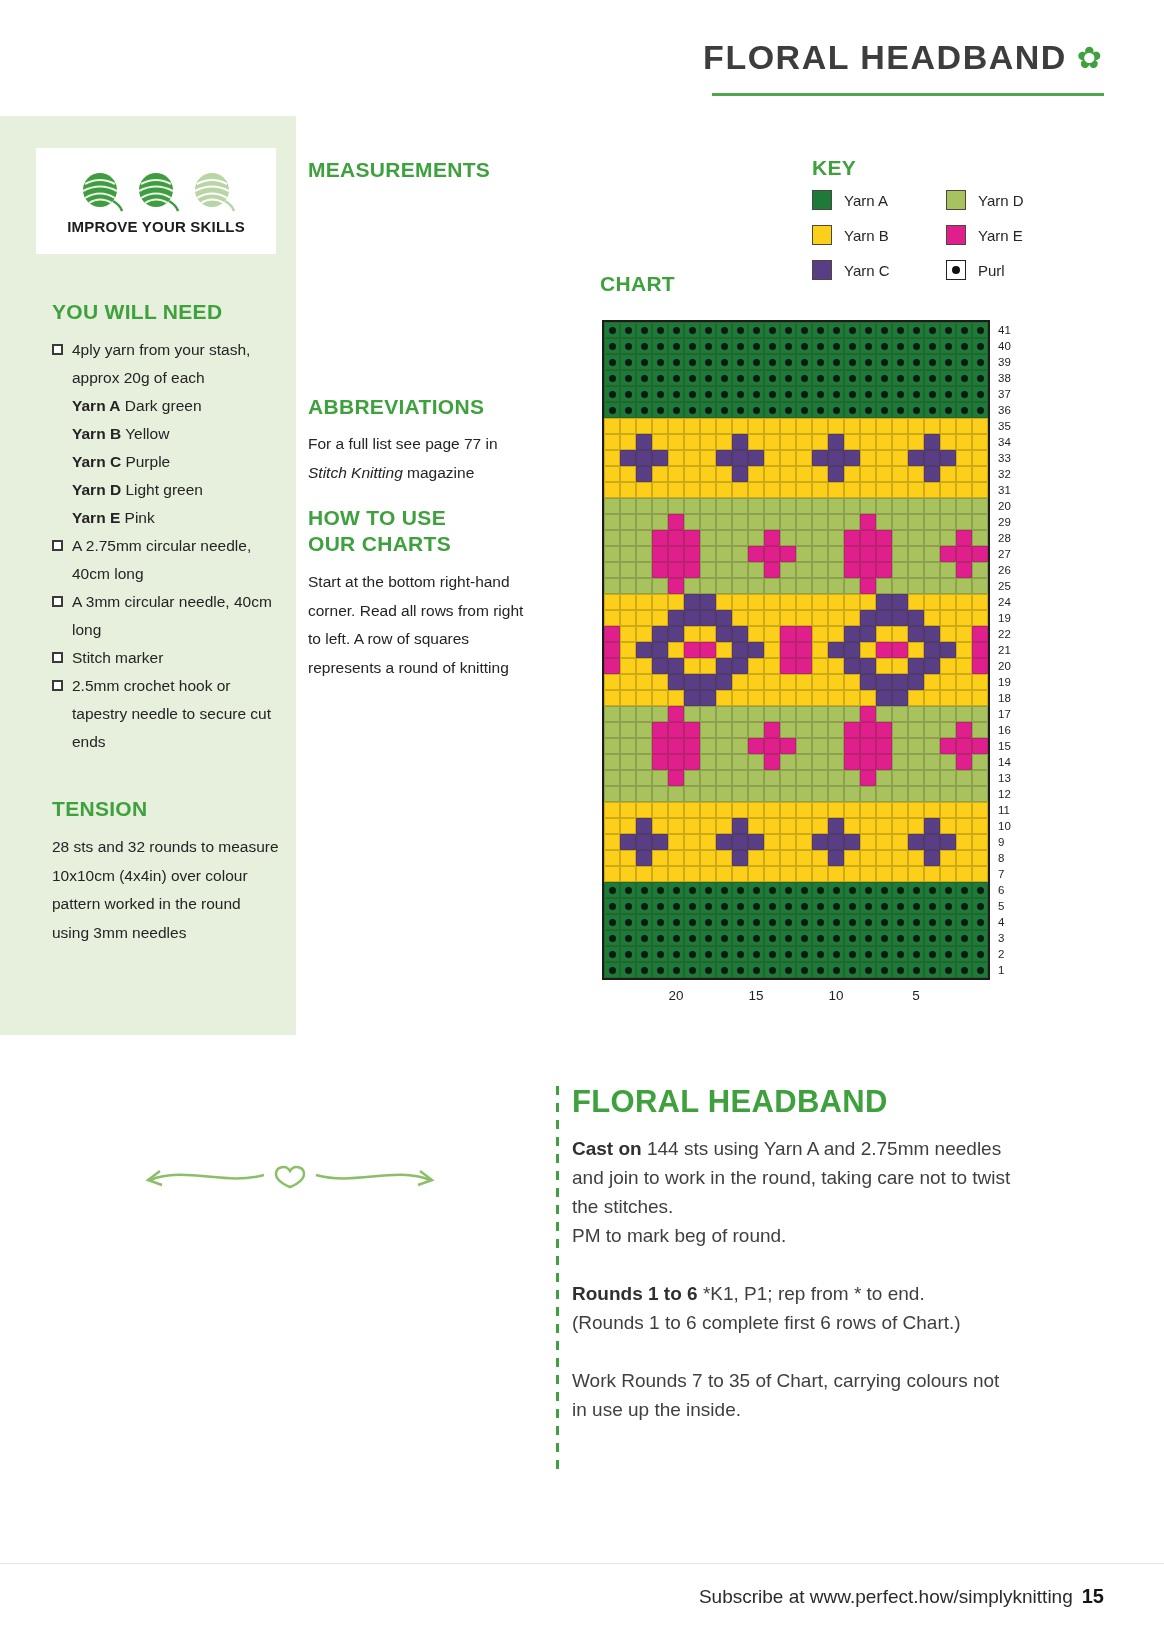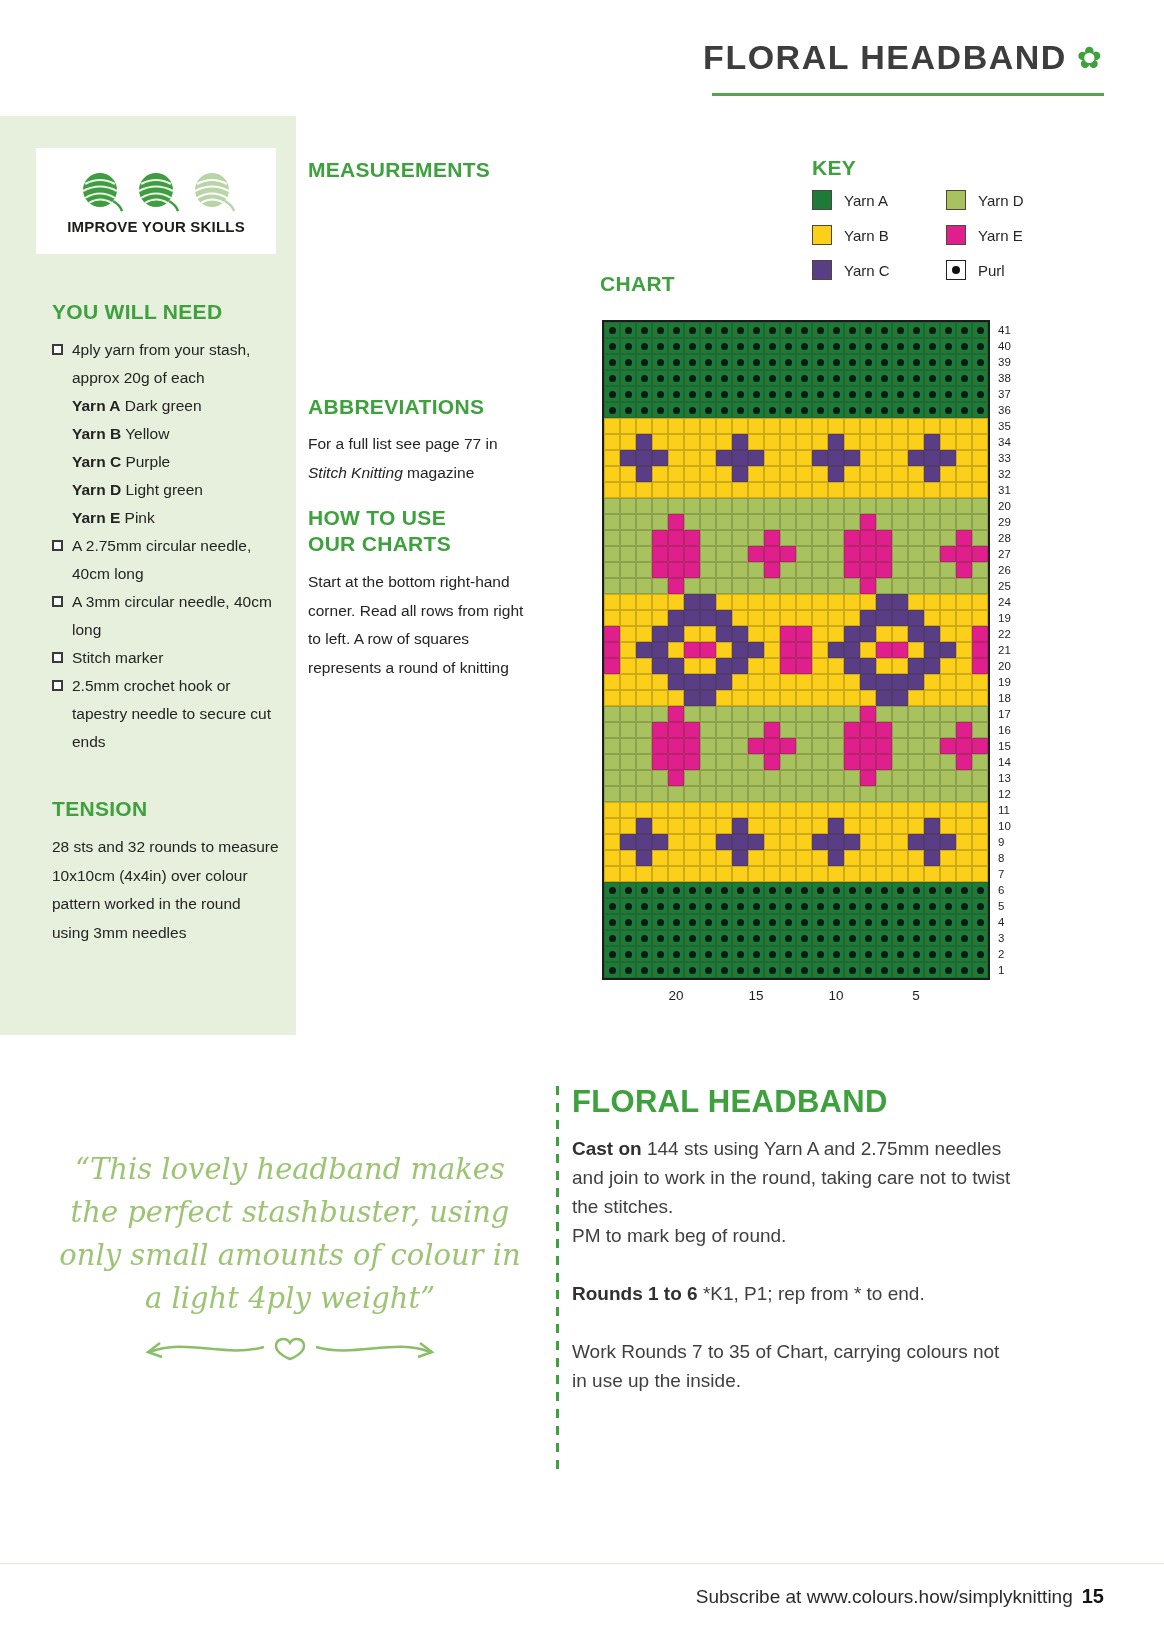--- a/index.html
+++ b/index.html
@@ -1198,51 +1198,46 @@
       </div>
     <div class="col-labels">
         <span style="left: 59px;">20</span>
         <span style="left: 139px;">15</span>
         <span style="left: 219px;">10</span>
         <span style="left: 299px;">5</span>
       </div>
   </div>
 
   <div class="quote-block">
-    <div>
-        <div class="q-line">“This lovely headband makes</div>
-        <div class="q-line">the perfect stashbuster, using</div>
-        <div class="q-line">only small amounts of colour in</div>
-        <div class="q-line">a light 4ply weight”</div>
-      </div>
     <div class="flourish">
       <svg width="300" height="40" viewBox="0 0 300 40">
         <path d="M10 22 C 45 8, 85 28, 124 17" stroke="#8abf68" stroke-width="2.5" fill="none"></path>
         <path d="M20 13 L8 22 L22 27" stroke="#8abf68" stroke-width="2.5" fill="none"></path>
         <path d="M150 13 c-4-7-14-4-14 3 0 8 14 13 14 13 s14-5 14-13 c0-7-10-10-14-3 z" stroke="#8abf68" stroke-width="2.5" fill="none"></path>
         <path d="M176 17 C 215 28, 255 8, 290 22" stroke="#8abf68" stroke-width="2.5" fill="none"></path>
         <path d="M280 13 L292 22 L278 27" stroke="#8abf68" stroke-width="2.5" fill="none"></path>
       </svg>
     </div>
   </div>
 
   <div class="dash-rule"></div>
   <div class="pattern-heading">FLORAL HEADBAND</div>
   <div class="pattern-body">
       <div class="para">
         <div class="pline"><b>Cast on</b> 144 sts using Yarn A and 2.75mm needles and join to work in the round, taking care not to twist the stitches.</div>
         <div class="pline">PM to mark beg of round.</div>
       </div>
       <div class="para">
         <div class="pline"><b>Rounds 1 to 6</b> *K1, P1; rep from * to end.</div>
+        <div class="pline">(Rounds 1 to 6 complete first 6 rows of Chart.)</div>
       </div>
       <div class="para">
         <div class="pline">Work Rounds 7 to 35 of Chart, carrying colours not in use up the inside.</div>
       </div>
     </div>
 
   <div class="footer-rule"></div>
   <div class="footer">
-    <span>Subscribe at www.colours.how/simplyknitting</span>
+    <span>Subscribe at www.perfect.how/simplyknitting</span>
     <span class="footer-page">15</span>
   </div>
 
 </div>
 
 </body></html>

